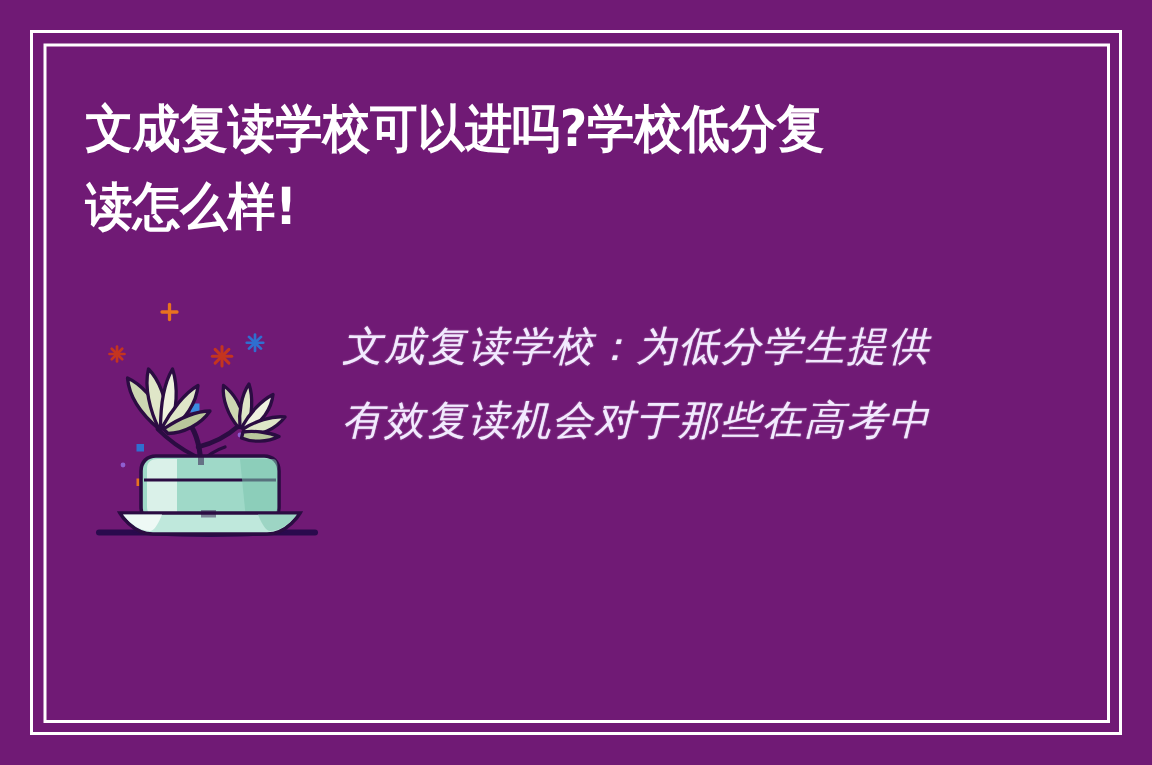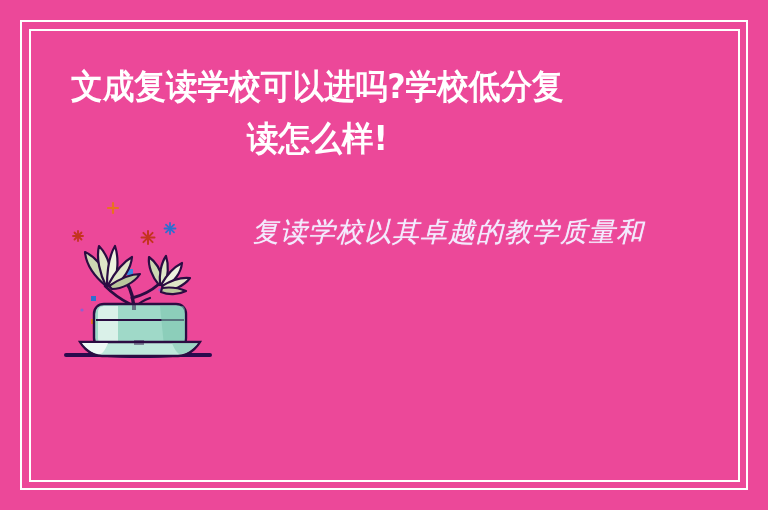--- a/index.html
+++ b/index.html
@@ -5,23 +5,22 @@
   html,body{margin:0;padding:0;}
   body{
     width:768px;height:510px;
     background:#4a0a9b;
     font-family:"Liberation Sans", sans-serif;
     overflow:hidden;
   }
   #poster{
     position:relative;
     width:768px;height:510px;
-    background:#ec4899;
+    background:#701a75;
     overflow:hidden;
-    text-align:center;
   }
   
   .frame-outer{
     position:absolute;
     left:20px;top:20px;
     width:728px;height:470px;
     border:2px solid #ffffff;
     box-sizing:border-box;
     pointer-events:none;
   }
@@ -152,16 +151,17 @@
       <g>
         <path d="M20 152 L140 152 C140 152, 132 166, 118 166 L42 166 C28 166, 20 152, 20 152 Z" fill="#bfe8dc" stroke="#2b0c42" stroke-width="2.4"></path>
         <path d="M22 153 L48 153 C48 153, 44 164, 40 164 C30 164, 22 153, 22 153 Z" fill="#eef9f5"></path>
         <path d="M112 153 L138 153 C138 153, 130 164, 120 164 C116 164, 112 153, 112 153 Z" fill="#8fcdb9" opacity="0.7"></path>
         <rect x="74" y="150" width="10" height="5" fill="#2b0c42" opacity="0.45"></rect>
       </g>
     </svg>
   </div>
 
   <div class="bodycopy">
-    <span class="ln">复读学校以其卓越的教学质量和</span>
+    <span class="ln">文成复读学校：为低分学生提供</span>
+    <span class="ln">有效复读机会对于那些在高考中</span>
   </div>
 
 </div>
 
 </body></html>

